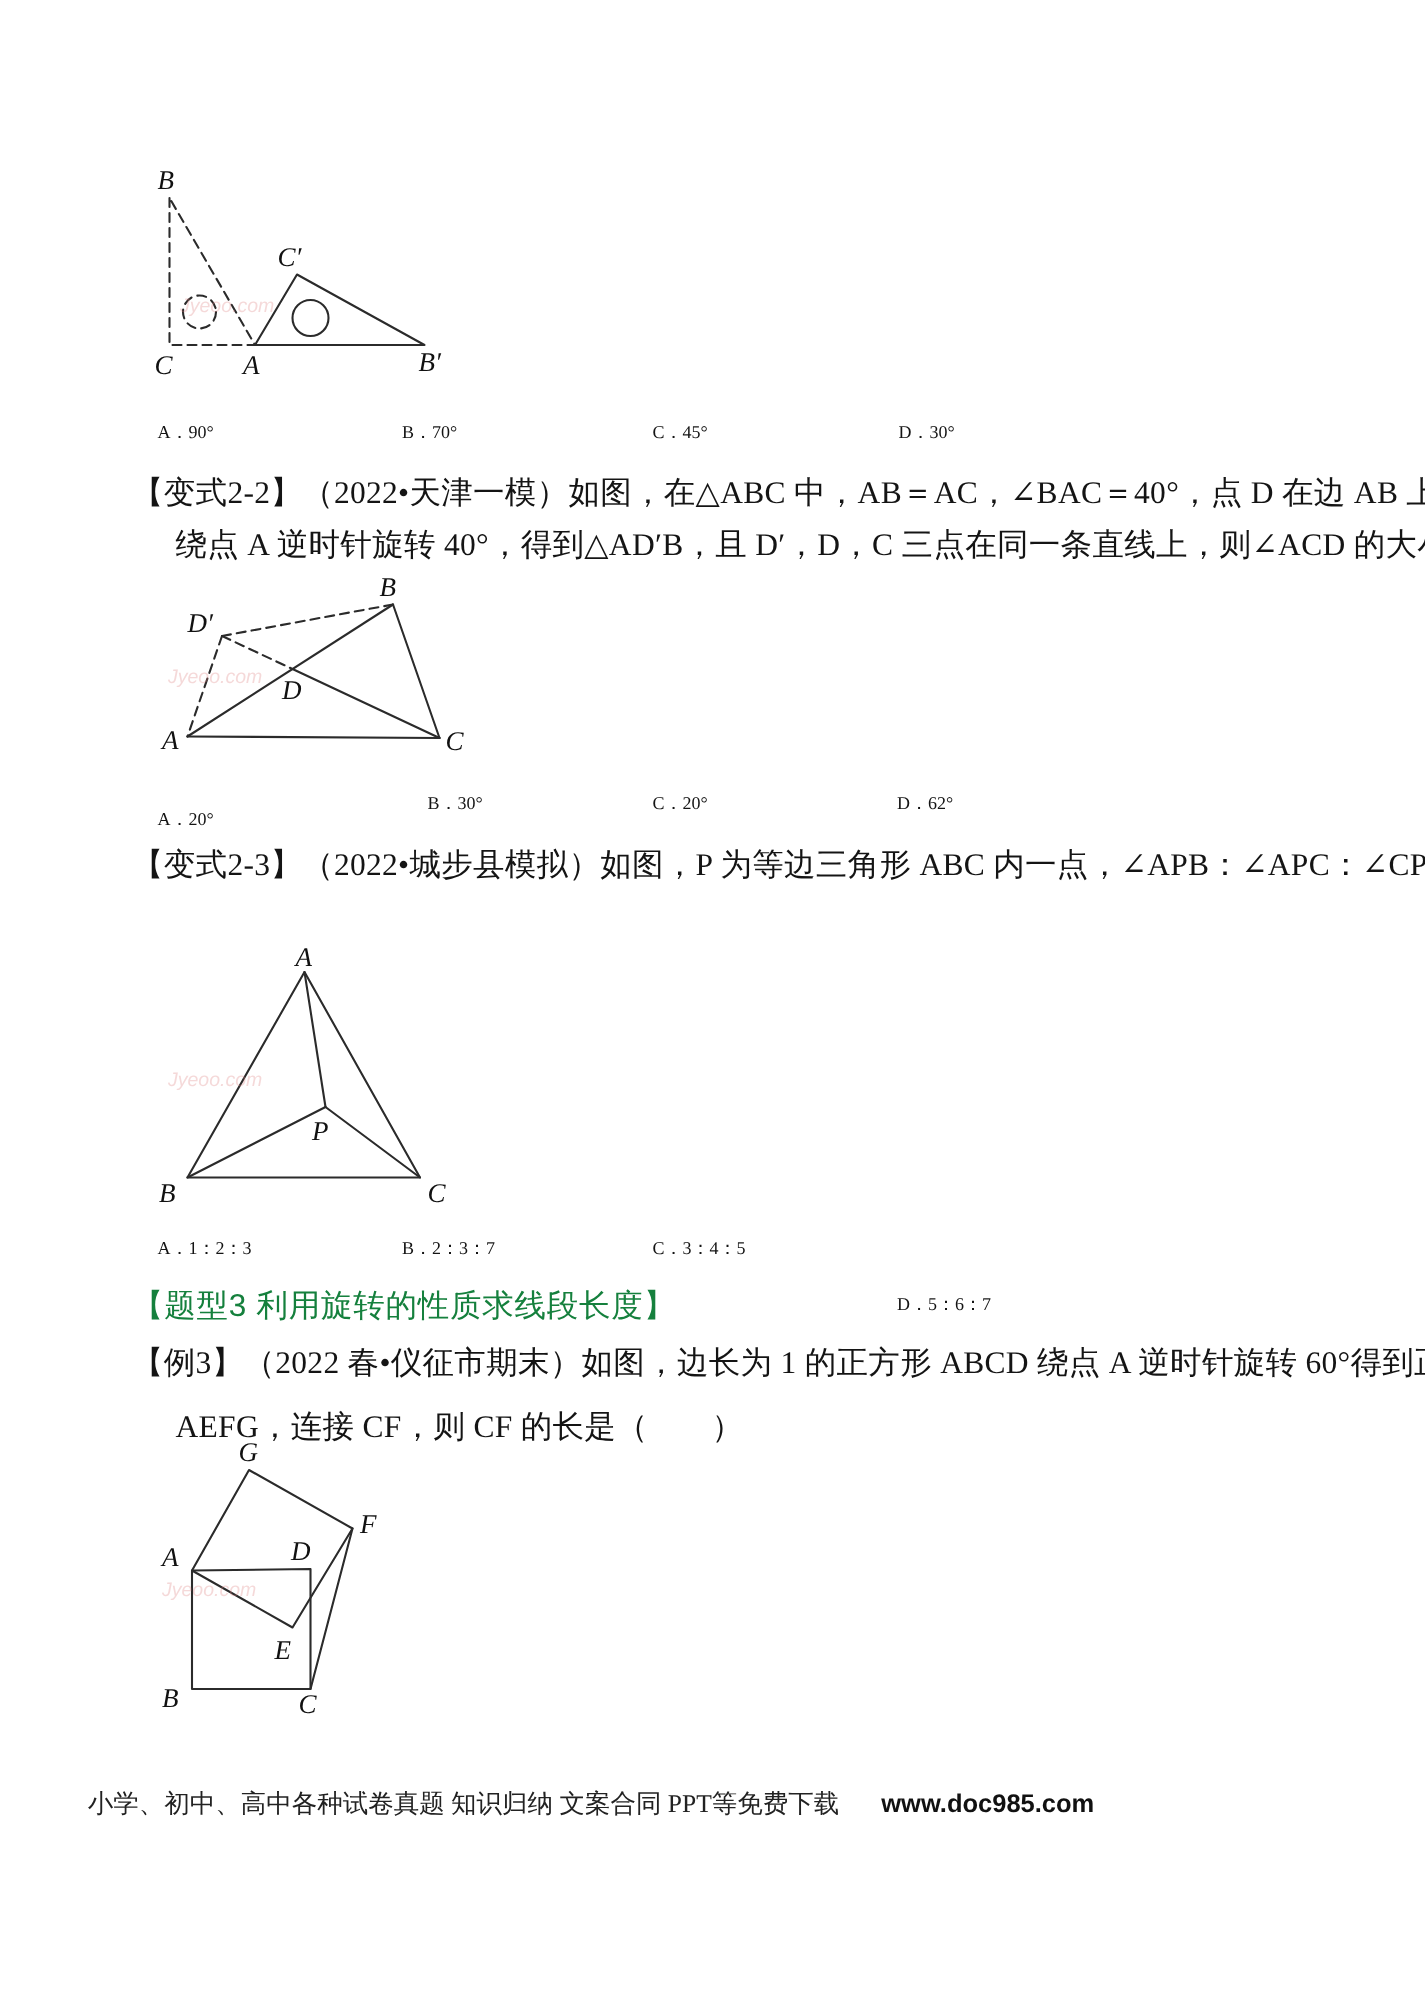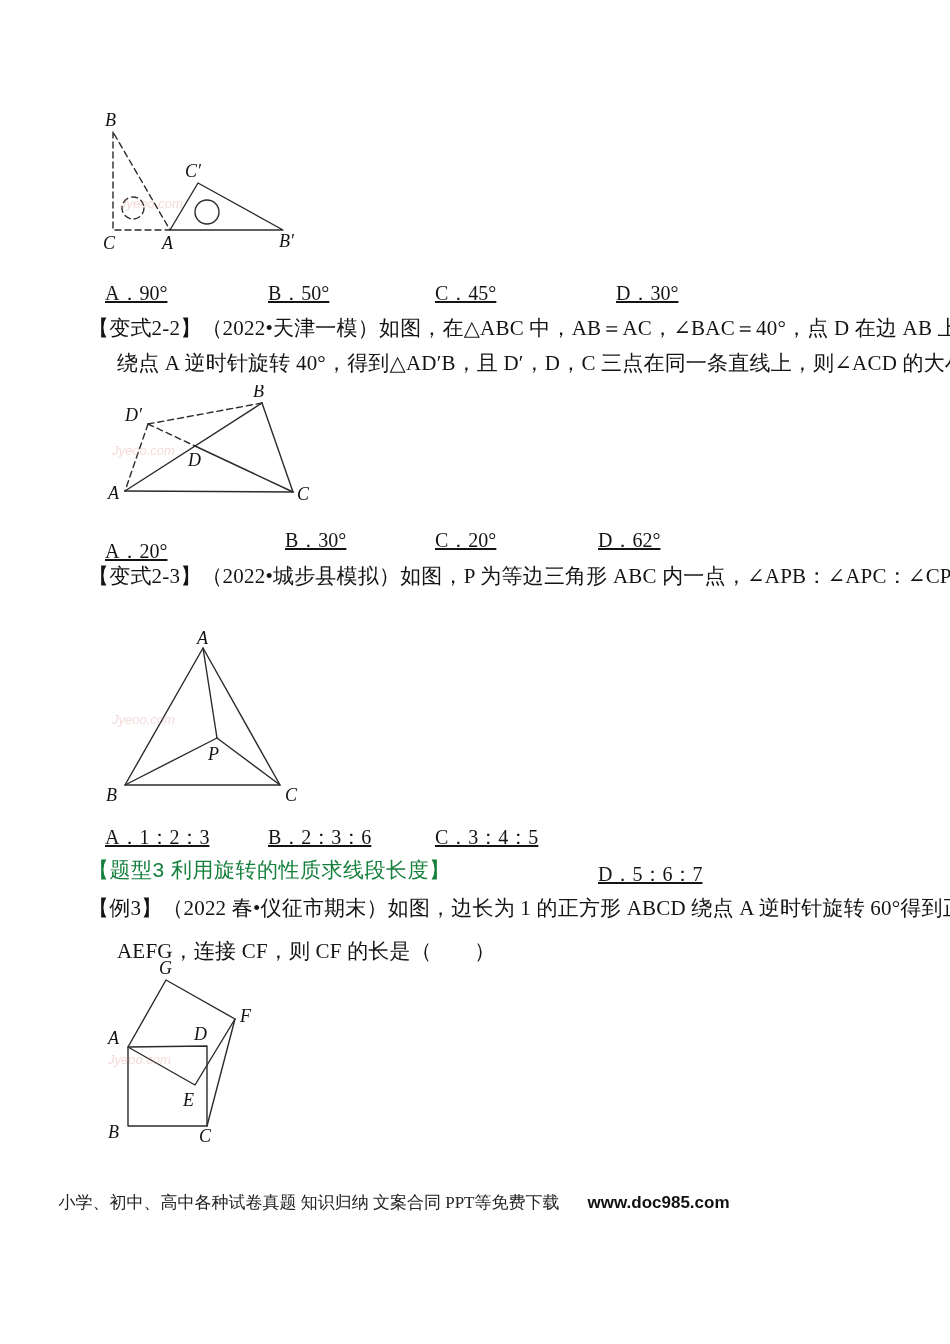--- a/index.html
+++ b/index.html
@@ -1,21 +1,21 @@
 <!DOCTYPE html>
 <html><head>
 <meta charset="utf-8">
 <style>
   html,body { margin:0; padding:0; background:#ffffff; }
   .page {
     position:relative; width:950px; height:1344px; background:#ffffff;
     font-family:"Liberation Serif","DejaVu Serif",serif; color:#141414; overflow:hidden;
   }
   .tline { position:absolute; font-size:21px; white-space:nowrap; letter-spacing:.2px; }
-  .opt   { position:absolute; font-size:20px; white-space:nowrap;text-decoration:underline; }
+  .opt   { position:absolute; font-size:12px; white-space:nowrap; }
   .heading {
     position:absolute; font-family:"Liberation Sans","DejaVu Sans",sans-serif;
     font-weight:400; font-size:21px; color:#15803d; white-space:nowrap; letter-spacing:.5px;
   }
   .fig { position:absolute; }
   .fig .stroke { stroke:#2b2b2b; stroke-width:1.4; fill:none; stroke-linejoin:round; stroke-linecap:round; }
   .fig .dashed { stroke-dasharray:6 4; }
   .fig text {
     font-family:"Liberation Serif","DejaVu Serif",serif; font-style:italic;
     font-size:18px; fill:#111; stroke:none;
@@ -45,23 +45,23 @@
     <circle class="stroke" cx="112" cy="114" r="12"></circle>
     <text x="10" y="28">B</text>
     <text x="8" y="151">C</text>
     <text x="67" y="151">A</text>
     <text x="90" y="79">C′</text>
     <text x="184" y="149">B′</text>
   </svg>
   <span class="wm" style="left:120px; top:196px;">Jyeoo.com</span>
 
   <span class="opt" style="left:105px; top:280px;">A．90°</span>
-  <span class="opt" style="left:268px; top:280px;">B．50°</span>
+  <span class="opt" style="left:268px; top:280px;">B．70°</span>
   <span class="opt" style="left:435px; top:280px;">C．45°</span>
-  <span class="opt" style="left:616px; top:280px;text-align:center;">D．30°</span>
+  <span class="opt" style="left:599px; top:280px;text-align:center;">D．30°</span>
 
   <div class="tline" style="left:88px;  top:314px;">【变式2-2】（2022•天津一模）如图，在△ABC 中，AB＝AC，∠BAC＝40°，点 D 在边 AB 上，将△ADC</div>
   <div class="tline" style="left:117px; top:349px;">绕点 A 逆时针旋转 40°，得到△AD′B，且 D′，D，C 三点在同一条直线上，则∠ACD 的大小为（　　）</div>
 
   <svg class="fig" style="left:95px; top:385px;" width="230" height="125">
     <line class="stroke" x1="30" y1="106" x2="167" y2="18"></line>
     <line class="stroke" x1="30" y1="106" x2="198" y2="107"></line>
     <line class="stroke" x1="167" y1="18" x2="198" y2="107"></line>
     <line class="stroke" x1="100" y1="61" x2="198" y2="107"></line>
     <line class="stroke dashed" x1="53" y1="39" x2="30" y2="106"></line>
@@ -88,21 +88,21 @@
     <line class="stroke" x1="119" y1="107" x2="27" y2="154"></line>
     <line class="stroke" x1="119" y1="107" x2="182" y2="154"></line>
     <text x="99" y="13">A</text>
     <text x="8" y="170">B</text>
     <text x="187" y="170">C</text>
     <text x="110" y="129">P</text>
   </svg>
   <span class="wm" style="left:112px; top:712px;">Jyeoo.com</span>
 
   <span class="opt" style="left:105px; top:824px;">A．1：2：3</span>
-  <span class="opt" style="left:268px; top:824px;">B．2：3：6</span>
+  <span class="opt" style="left:268px; top:824px;">B．2：3：7</span>
   <span class="opt" style="left:435px; top:824px;">C．3：4：5</span>
   <span class="opt" style="left:598px; top:824px;margin-top:37px;">D．5：6：7</span>
 
   <div class="heading" style="left:88px; top:856px;">【题型3 利用旋转的性质求线段长度】</div>
 
   <div class="tline" style="left:88px;  top:894px;">【例3】（2022 春•仪征市期末）如图，边长为 1 的正方形 ABCD 绕点 A 逆时针旋转 60°得到正方形</div>
   <div class="tline" style="left:117px; top:937px;">AEFG，连接 CF，则 CF 的长是（　　）</div>
 
   <svg class="fig" style="left:95px; top:958px;" width="195" height="195">
     <polygon class="stroke" points="33,89 112,88 112,168 33,168"></polygon>

